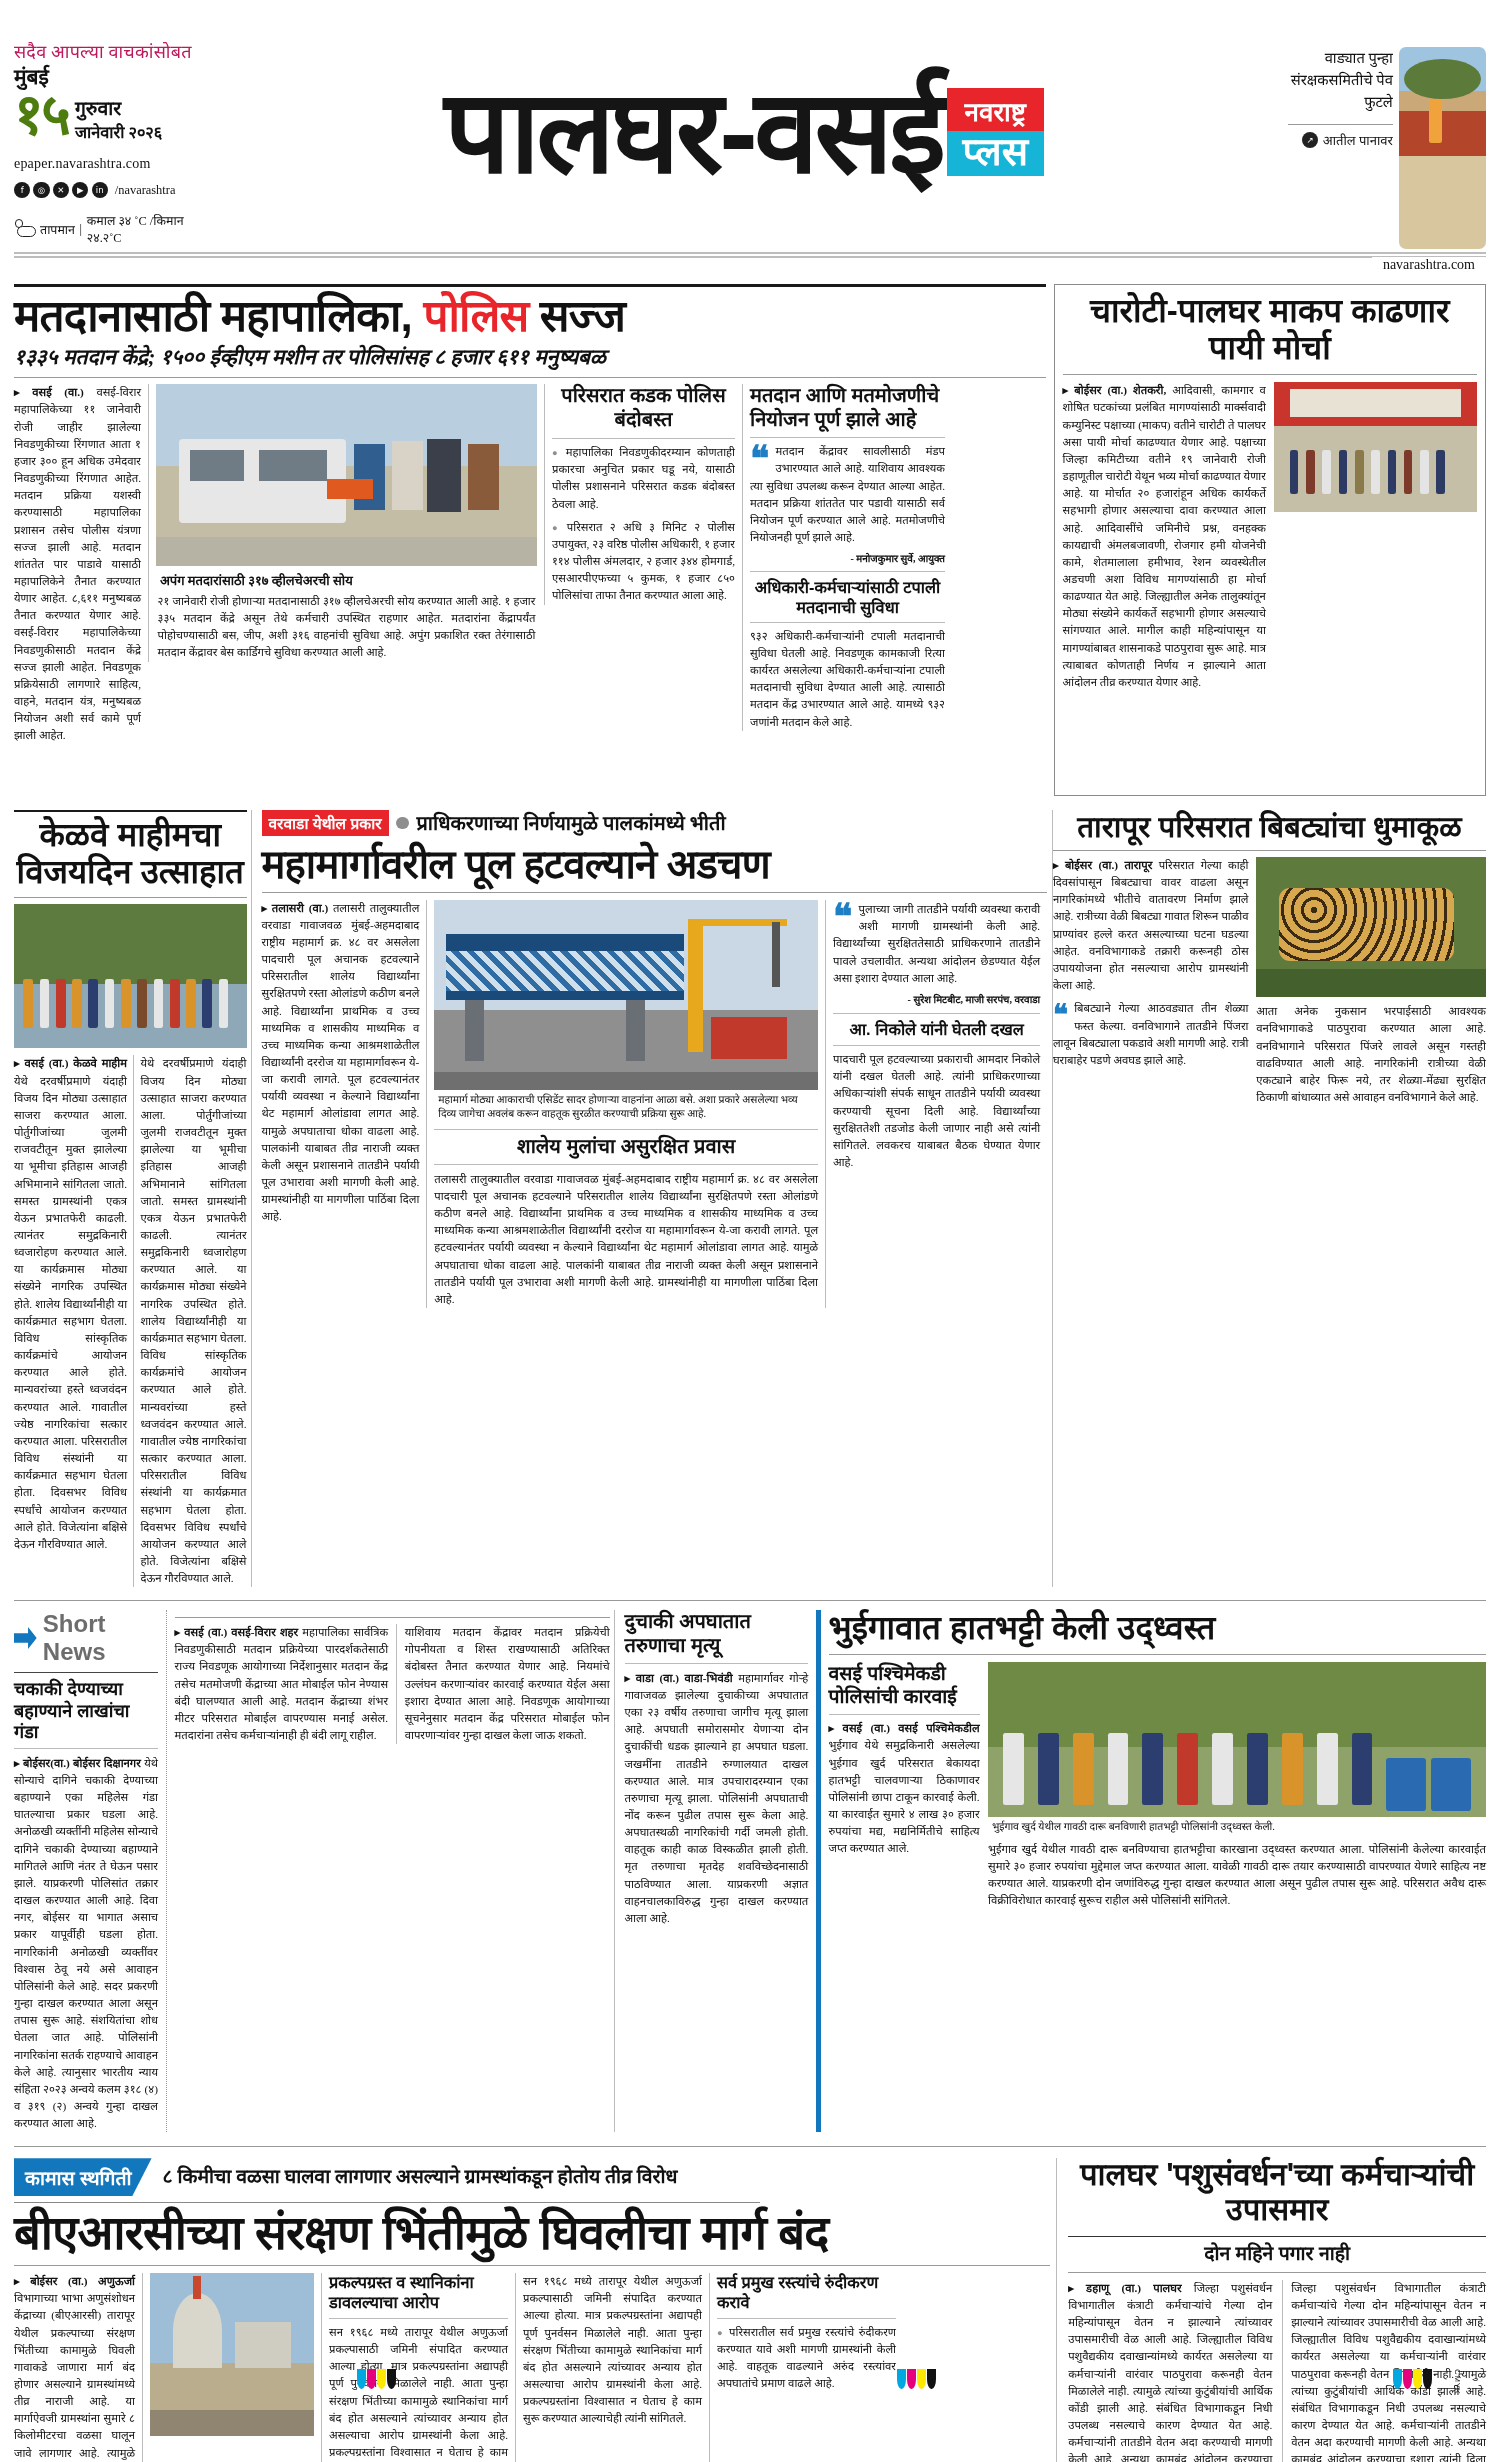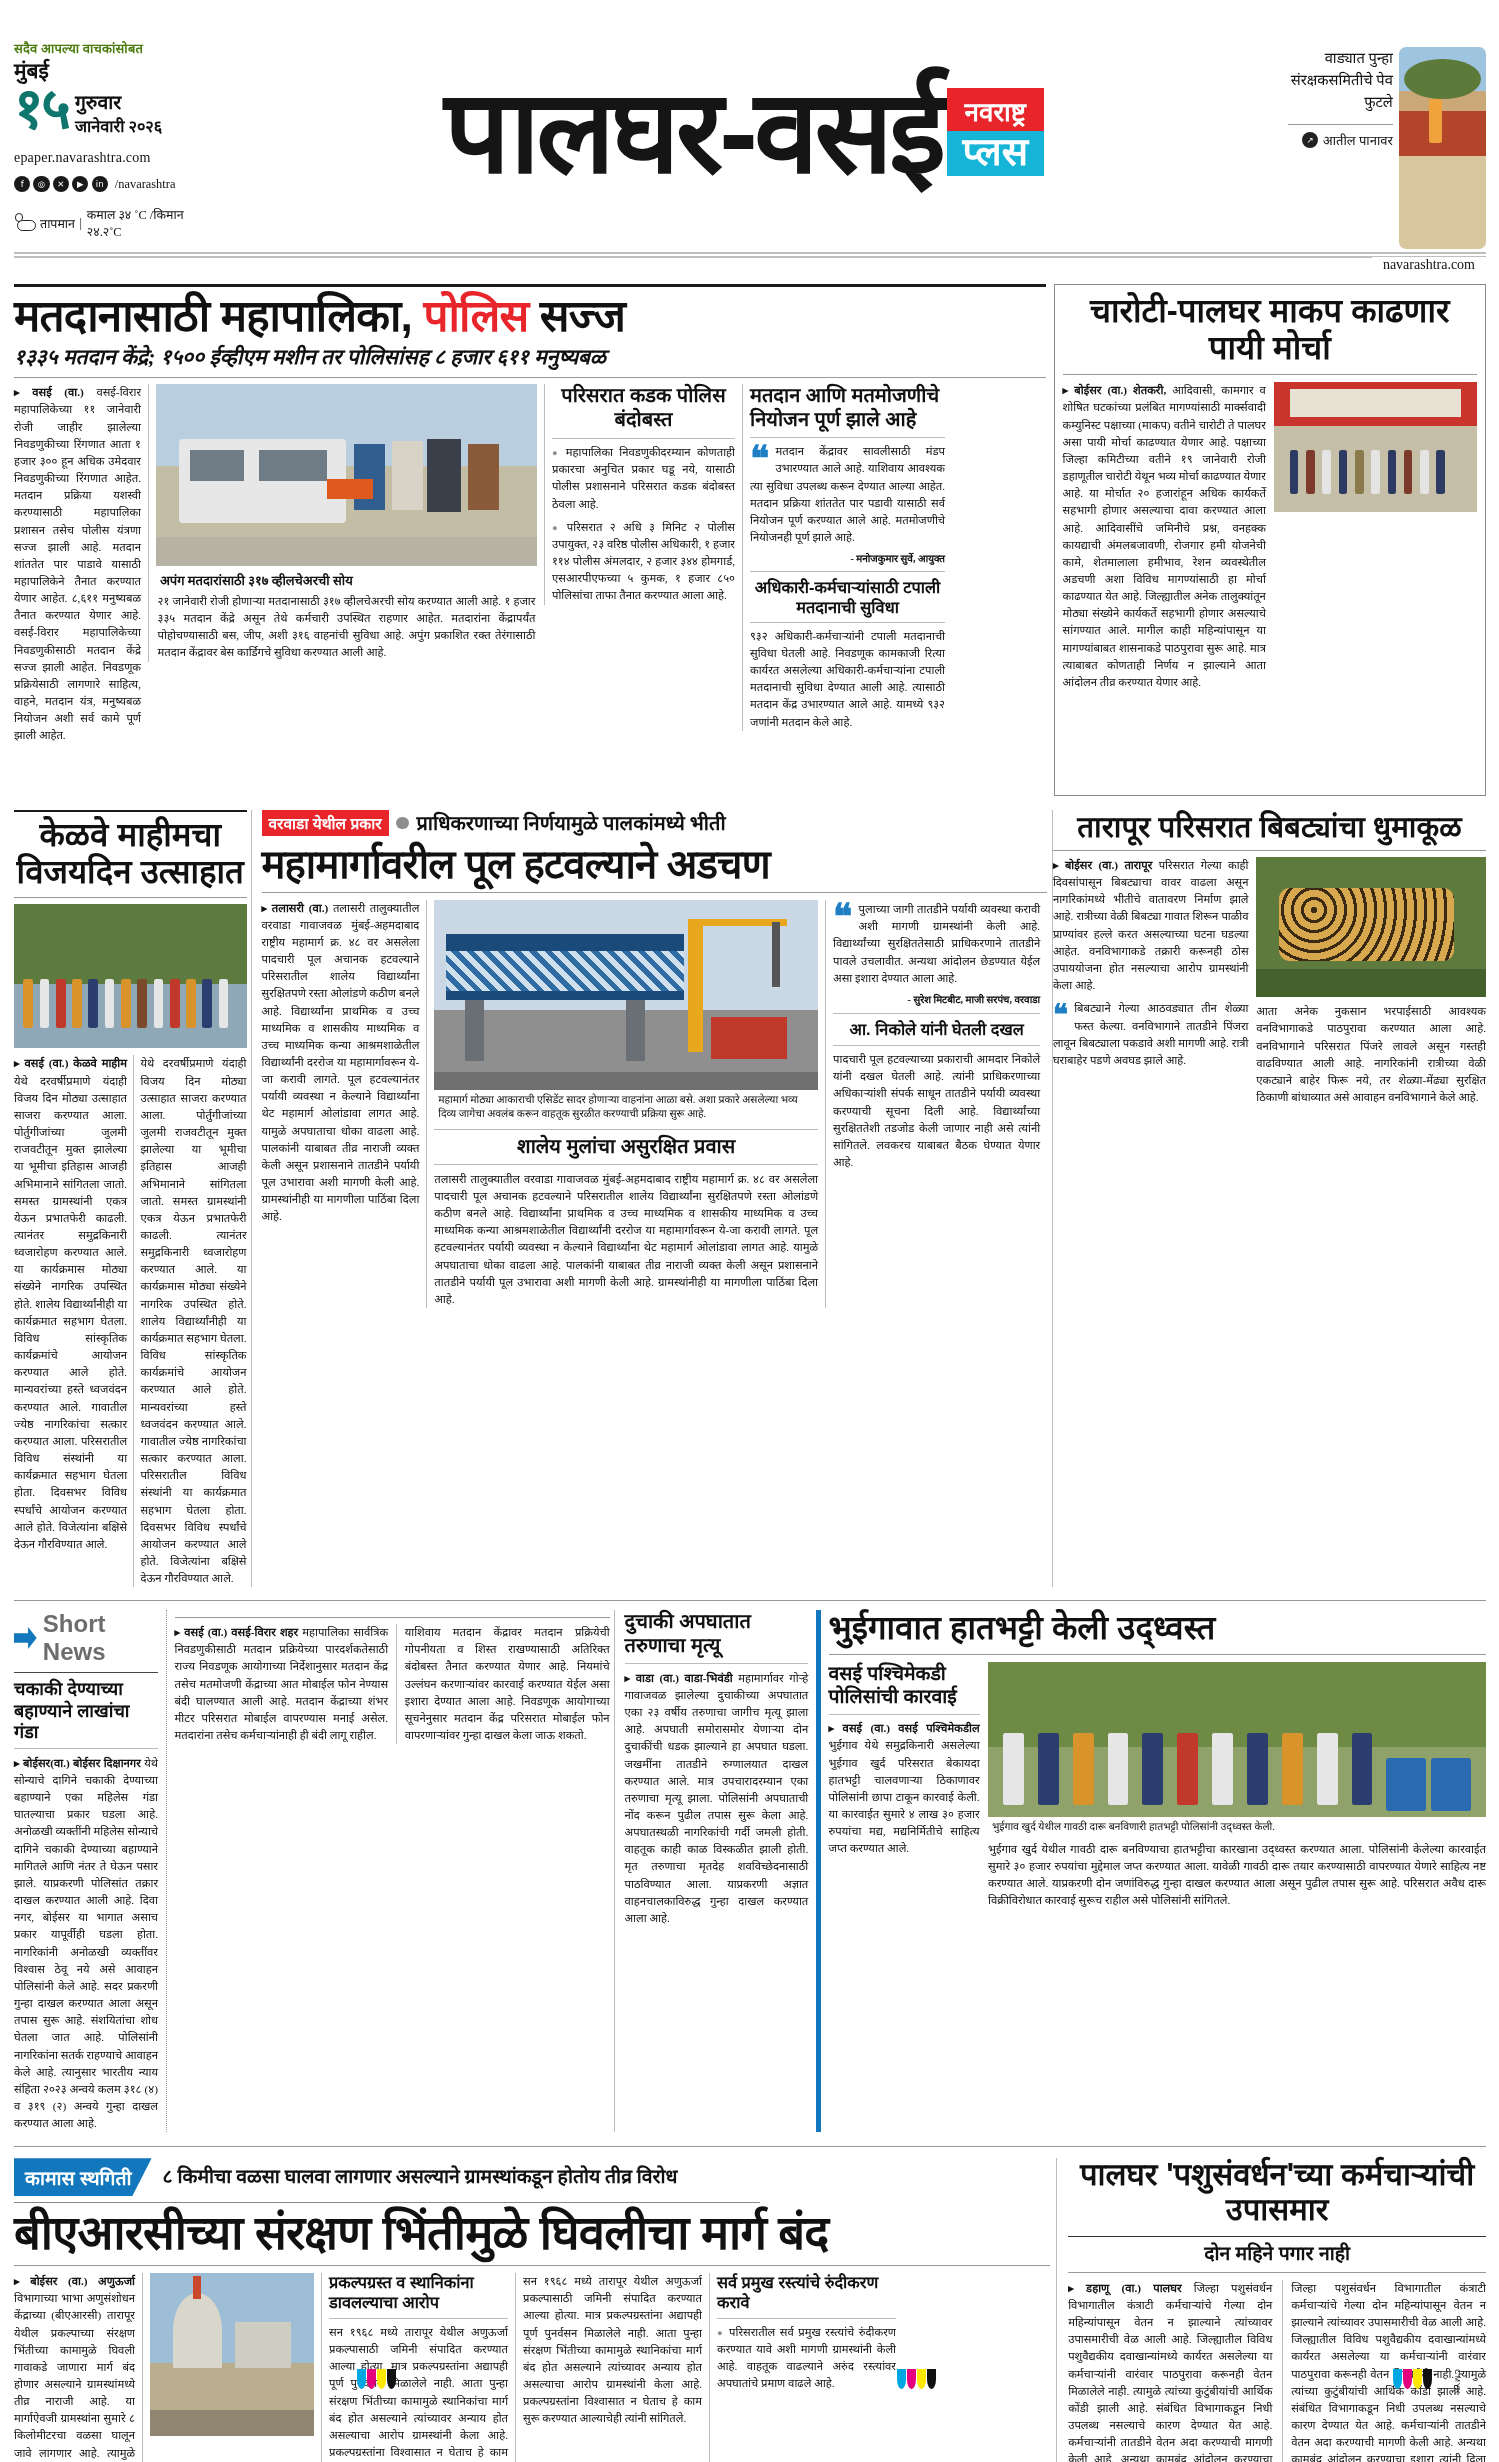--- a/index.html
+++ b/index.html
@@ -8,24 +8,24 @@
     background:#ffffff;
     font-family:"Liberation Serif", serif;
     color:#111;
     overflow:hidden;
   }
   .page { width:1500px; height:2462px; padding:15.5px 14px 0 14px; position:relative; }
 
   
   .masthead { display:flex; align-items:stretch; height:233px; }
   .mh-left { width:198px; padding-top:23px; }
-  .tagline { font-size:13px; color:#4d7c0f; font-family:"Liberation Serif",serif; letter-spacing:0.2px;font-weight:bold; }
+  .tagline { font-size:18px; color:#be185d; font-family:"Liberation Serif",serif; letter-spacing:0.2px; }
   .city { font-size:21px; font-weight:bold; margin-top:4.7px; line-height:1; }
   .dateblock { display:flex; align-items:flex-start; margin-top:1.6px; }
-  .bigdate { font-size:57px; font-weight:bold; color:#0f766e; line-height:.86; letter-spacing:-2.3px; }
+  .bigdate { font-size:57px; font-weight:bold; color:#4d7c0f; line-height:.86; letter-spacing:-2.3px; }
   .dtext { margin-left:6.2px; padding-top:9.3px; }
   .dayname { font-size:19.4px; font-weight:bold; line-height:1.05; }
   .datefull { font-size:16.3px; font-weight:bold; line-height:1.2; margin-top:3.1px;}
   .epaper { font-size:14px; margin-top:14px; letter-spacing:0.2px;}
   .socialrow { display:flex; align-items:center; gap:3.1px; margin-top:10px; }
   .sicon { width:16.3px;height:16.3px;border-radius:50%;background:#1a1a1a;color:#fff;
            font-size:8.5px;display:flex;align-items:center;justify-content:center;font-family:"DejaVu Sans",sans-serif;}
   .shandle { font-size:12.4px; margin-left:3.9px; }
   .weatherrow { display:flex; align-items:center; gap:4.7px; margin-top:14px; font-size:12.4px; }
   .wicon { width:23px;height:20px;position:relative; }

